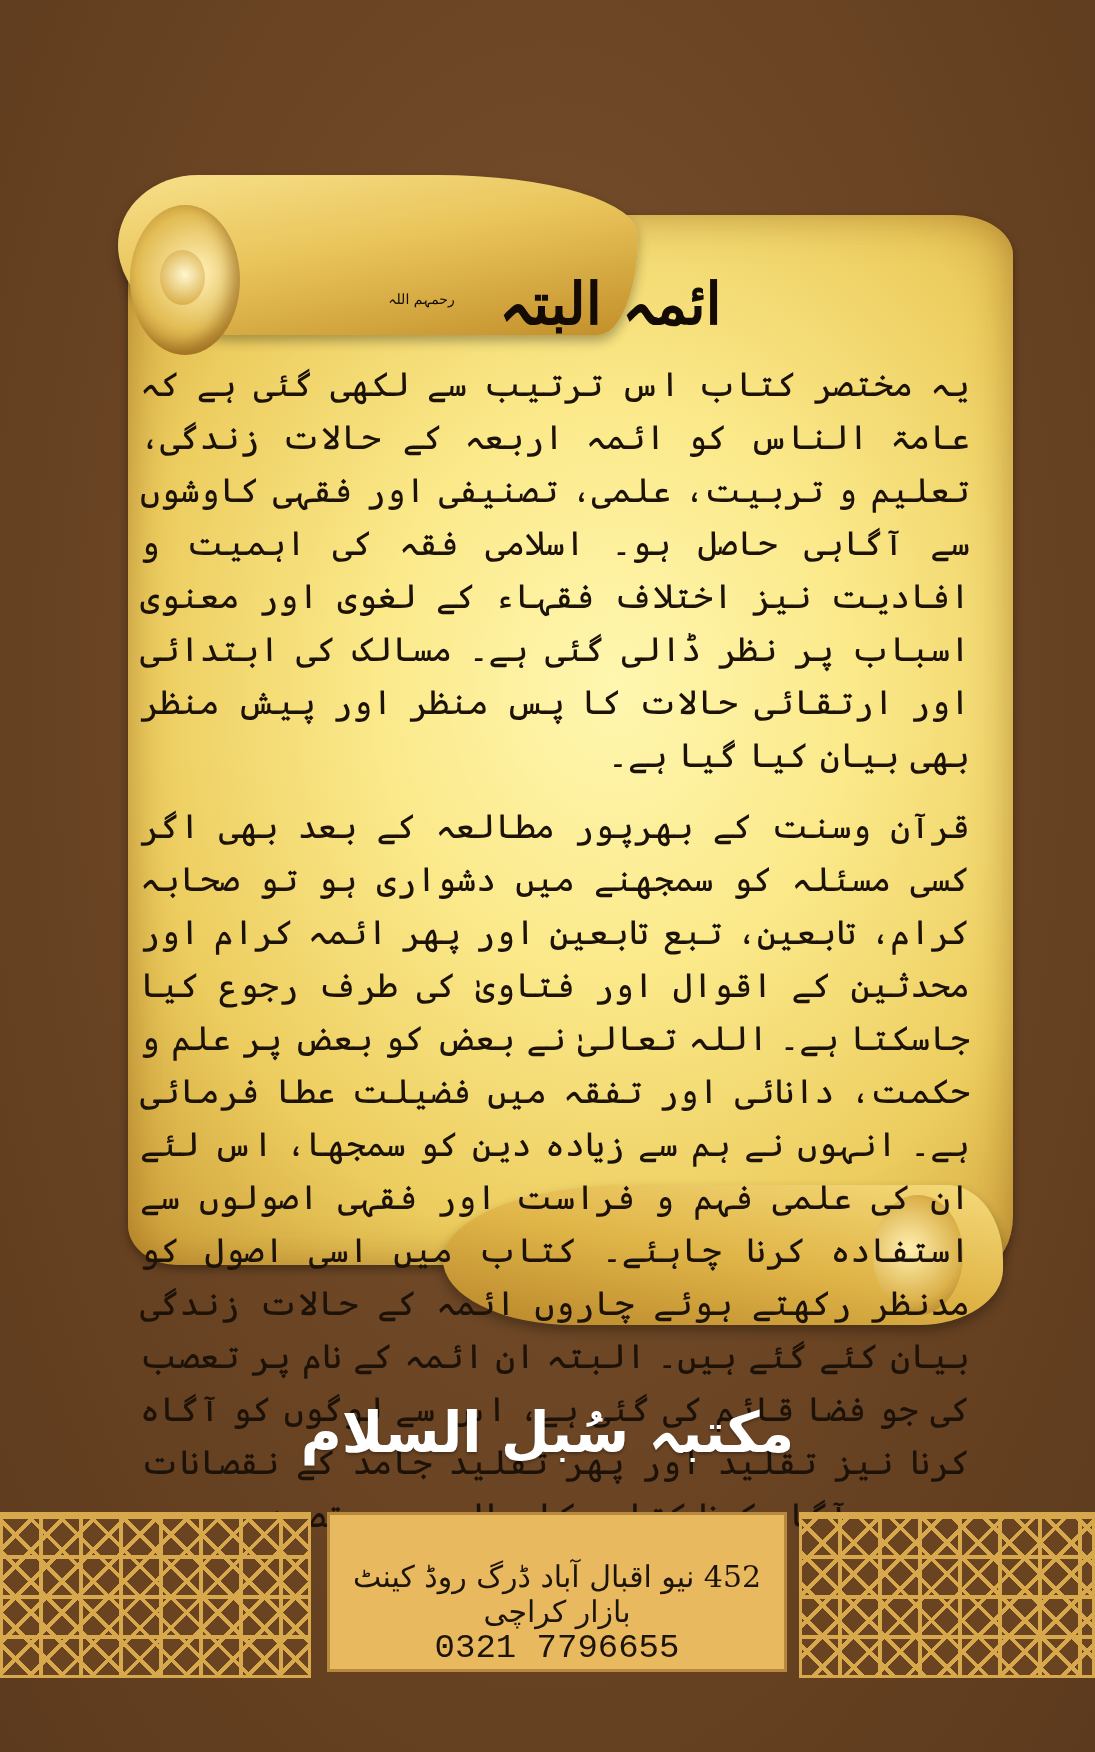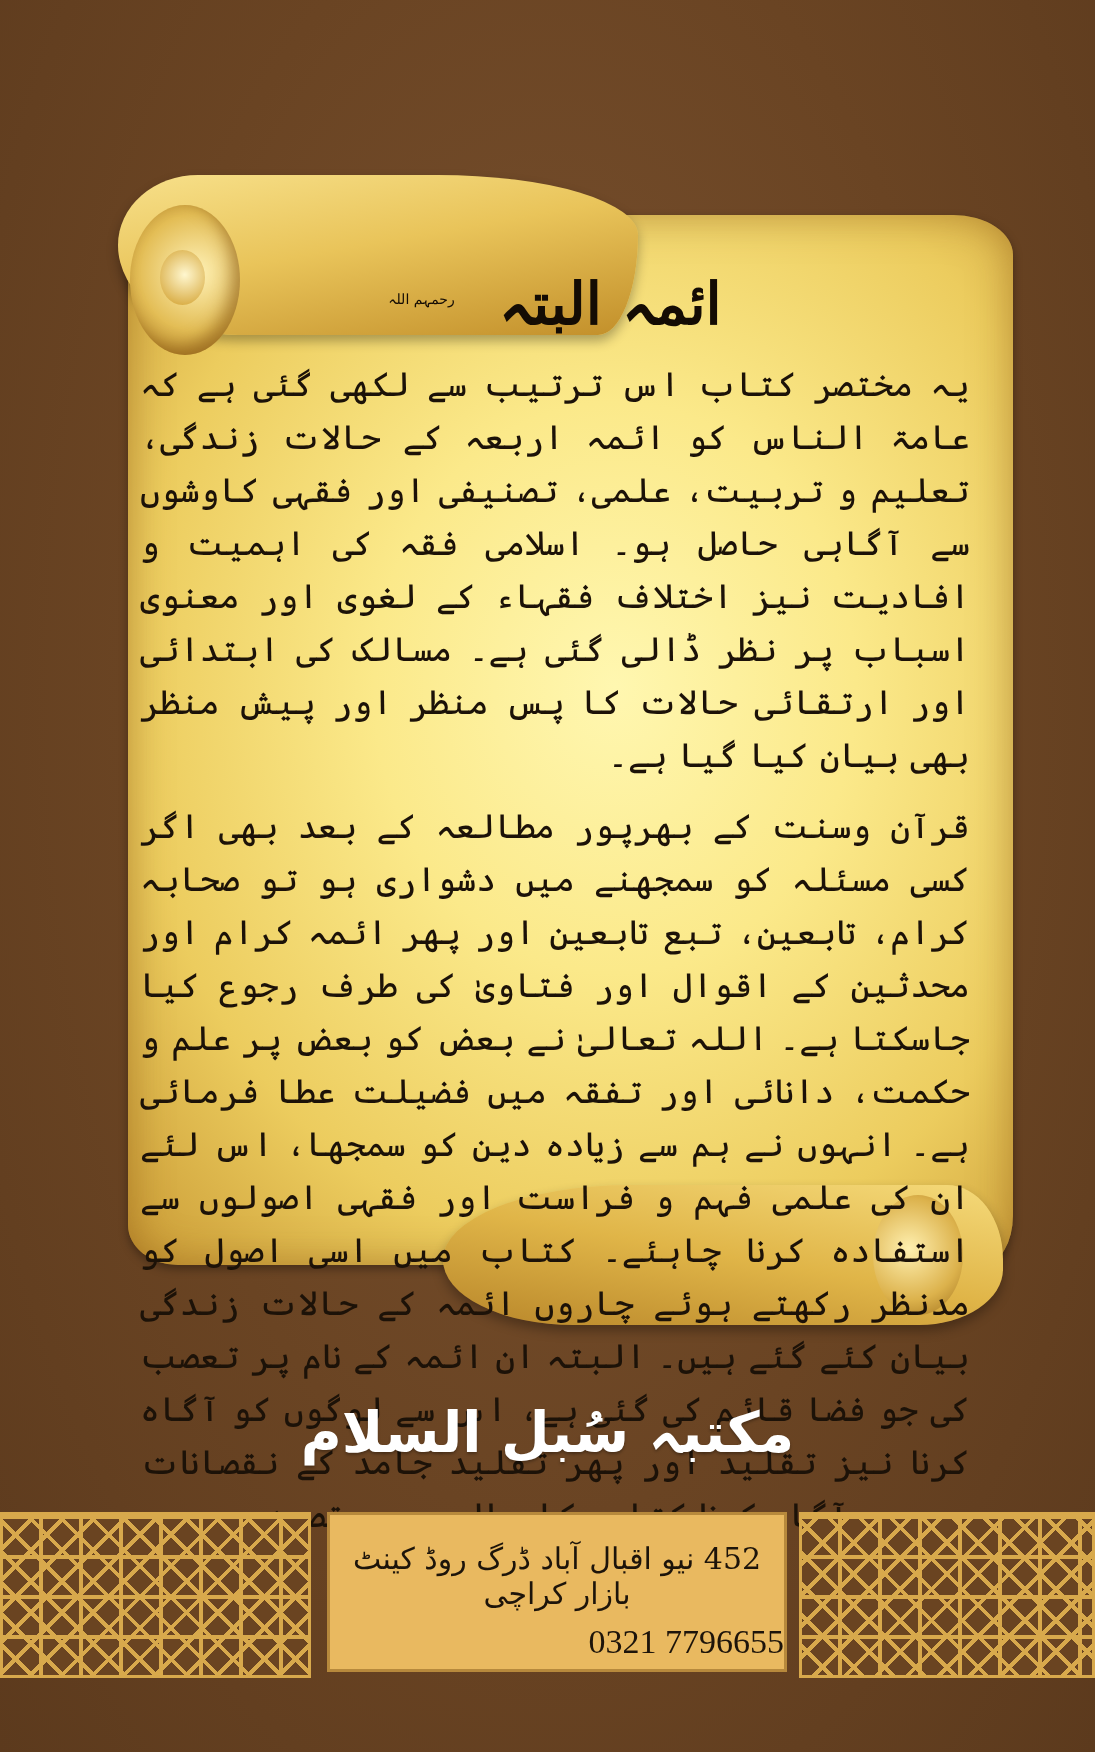--- a/index.html
+++ b/index.html
@@ -91,25 +91,25 @@
   .pattern-right { right: 0; width: 290px; }
 
   .address-box {
     position: absolute; left: 327px; top: 1512px; width: 460px; height: 160px;
     background: #e9b960;
     border: 3px solid #b7893c;
     box-sizing: border-box;
     text-align: center; color: #1d140a;
   }
   .address-line {
-    margin-top: 26px; font-size: 30px; direction: rtl;
+    margin-top: 44px; font-size: 30px; direction: rtl;
     font-family: "DejaVu Serif", serif;
   }
   .phone {
-    margin-top: 12px; font-size: 34px; font-family: Liberation Serif, serif; text-align: right;
+    margin-top: 0; font-size: 34px; font-family: Liberation Mono, monospace;
   }
 </style>
 </head>
 <body>
 
 <div class="cover">
 
   <div class="scroll">
     <div class="scroll-body"></div>
     <div class="scroll-top-curl">

